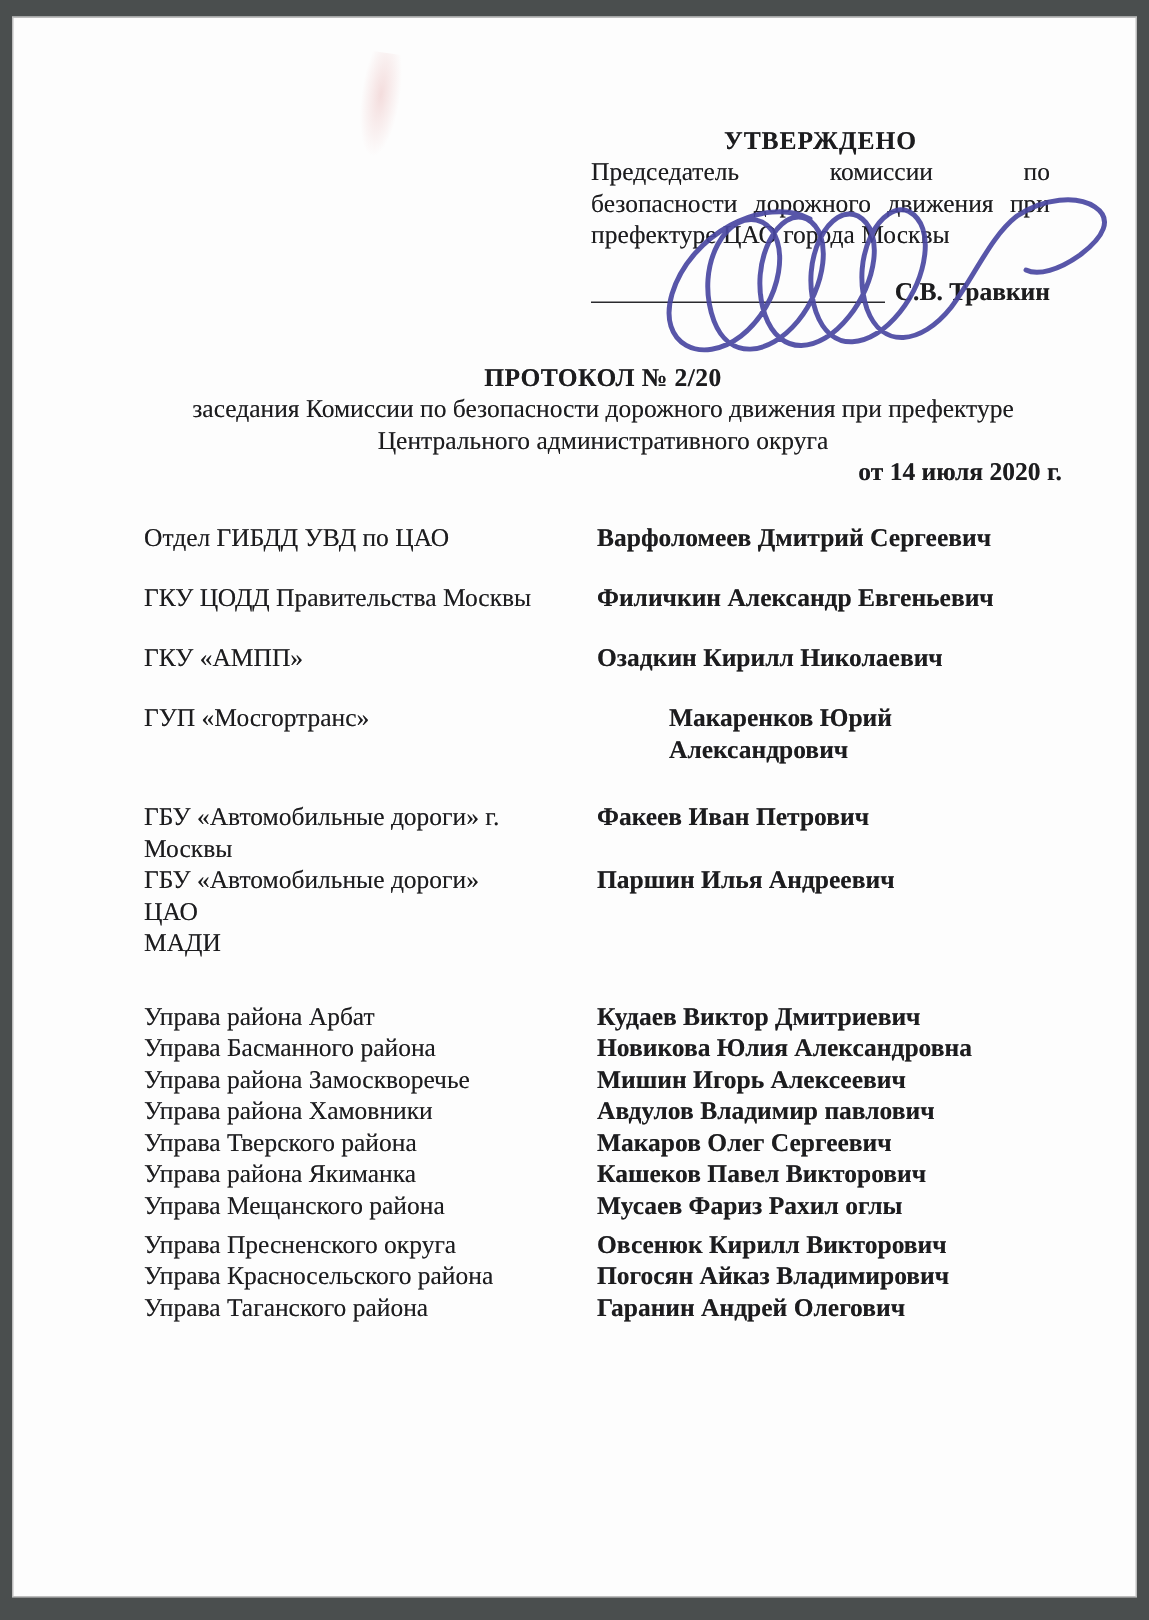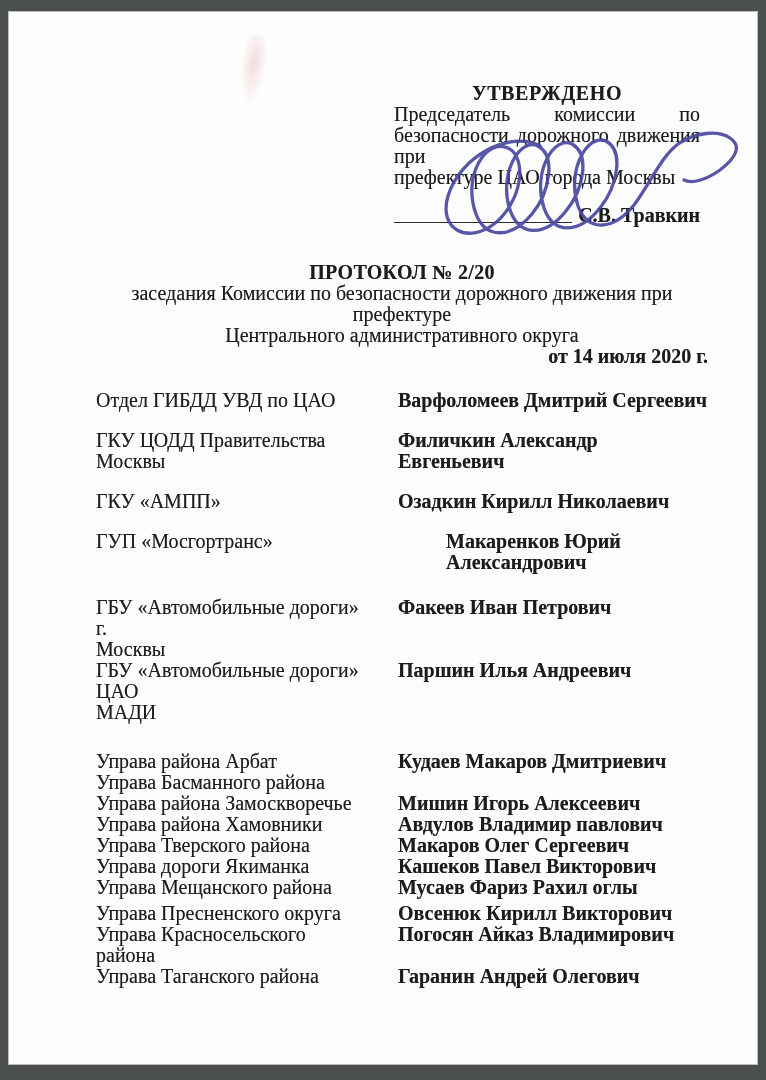--- a/index.html
+++ b/index.html
@@ -13,21 +13,21 @@
   }
   .viewport { position: absolute; inset: 0; }
   .page {
     position: absolute;
     left: 8px; top: 11px;
     width: 750px; height: 1054px;
     background: #fdfdfd;
     box-shadow: 0 0 0 1px rgba(0,0,0,0.25) inset;
     box-sizing: border-box;
     padding: 72px 50px 0 88px;
-    font-size: 20px;
+    font-size: 17px;
     line-height: 21px;
     text-shadow: 0 0 0.4px rgba(20,20,24,0.5);
   }
   .scan-artifact {
     position: absolute;
     left: 232px; top: 24px; width: 26px; height: 70px;
     background: radial-gradient(ellipse at 50% 40%, rgba(222,146,146,0.30), rgba(222,146,146,0) 70%);
     transform: rotate(8deg);
     pointer-events: none;
   }
@@ -177,39 +177,40 @@
           <div>ЦАО</div>
         </div>
         <div class="name">Паршин Илья Андреевич</div>
       </div>
       <div class="row mb13">
         <div class="org">МАДИ</div>
       </div>
 
       <div class="row">
         <div class="org">Управа района Арбат</div>
-        <div class="name">Кудаев Макаров Дмитриевич</div>
+        <div class="name">Кудаев Виктор Дмитриевич</div>
       </div>
       <div class="row">
         <div class="org">Управа Басманного района</div>
+        <div class="name">Новикова Юлия Александровна</div>
       </div>
       <div class="row">
         <div class="org">Управа района Замоскворечье</div>
         <div class="name">Мишин Игорь Алексеевич</div>
       </div>
       <div class="row">
         <div class="org">Управа района Хамовники</div>
         <div class="name">Авдулов Владимир павлович</div>
       </div>
       <div class="row">
         <div class="org">Управа Тверского района</div>
         <div class="name">Макаров Олег Сергеевич</div>
       </div>
       <div class="row">
-        <div class="org">Управа дороги Якиманка</div>
+        <div class="org">Управа района Якиманка</div>
         <div class="name">Кашеков Павел Викторович</div>
       </div>
       <div class="row mb5">
         <div class="org">Управа Мещанского района</div>
         <div class="name">Мусаев Фариз Рахил оглы</div>
       </div>
 
       <div class="row">
         <div class="org">Управа Пресненского округа</div>
         <div class="name">Овсенюк Кирилл Викторович</div>

